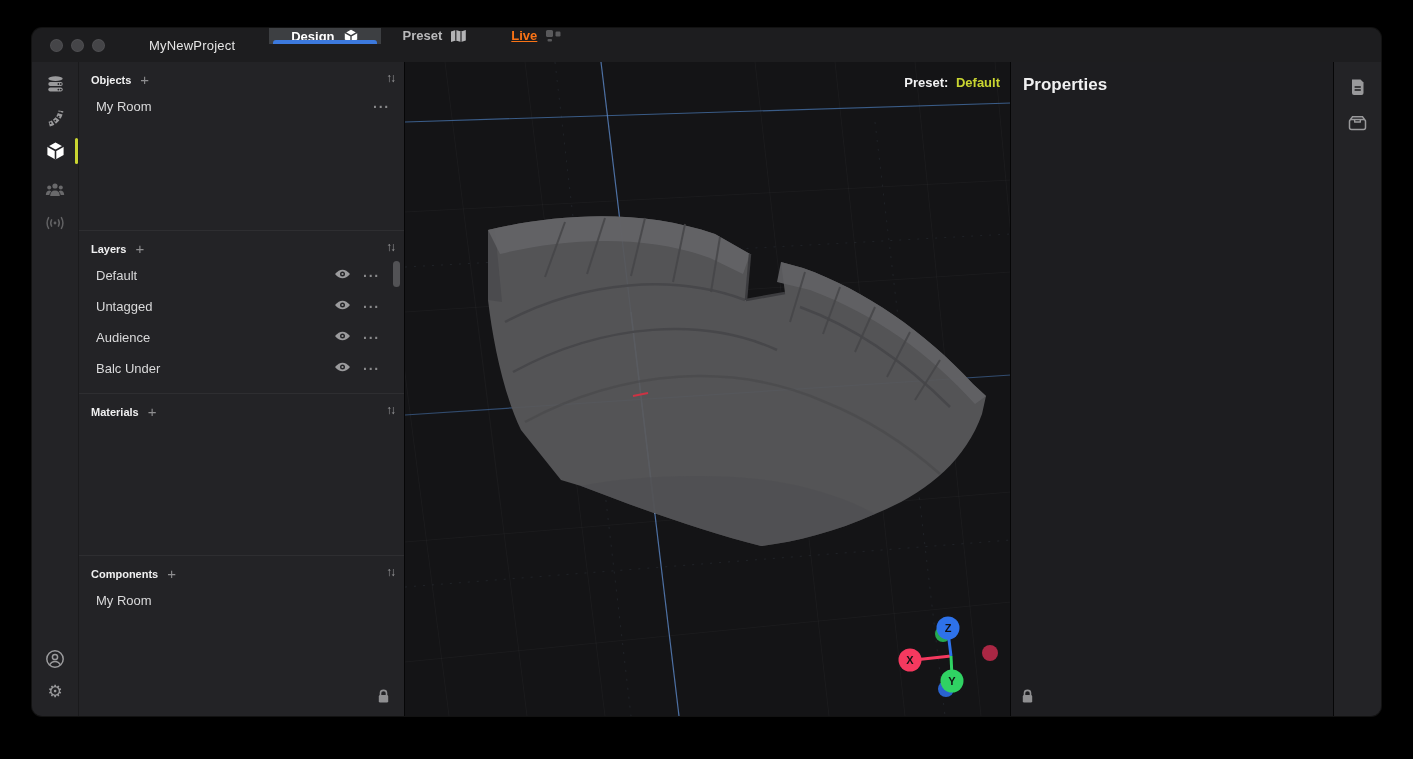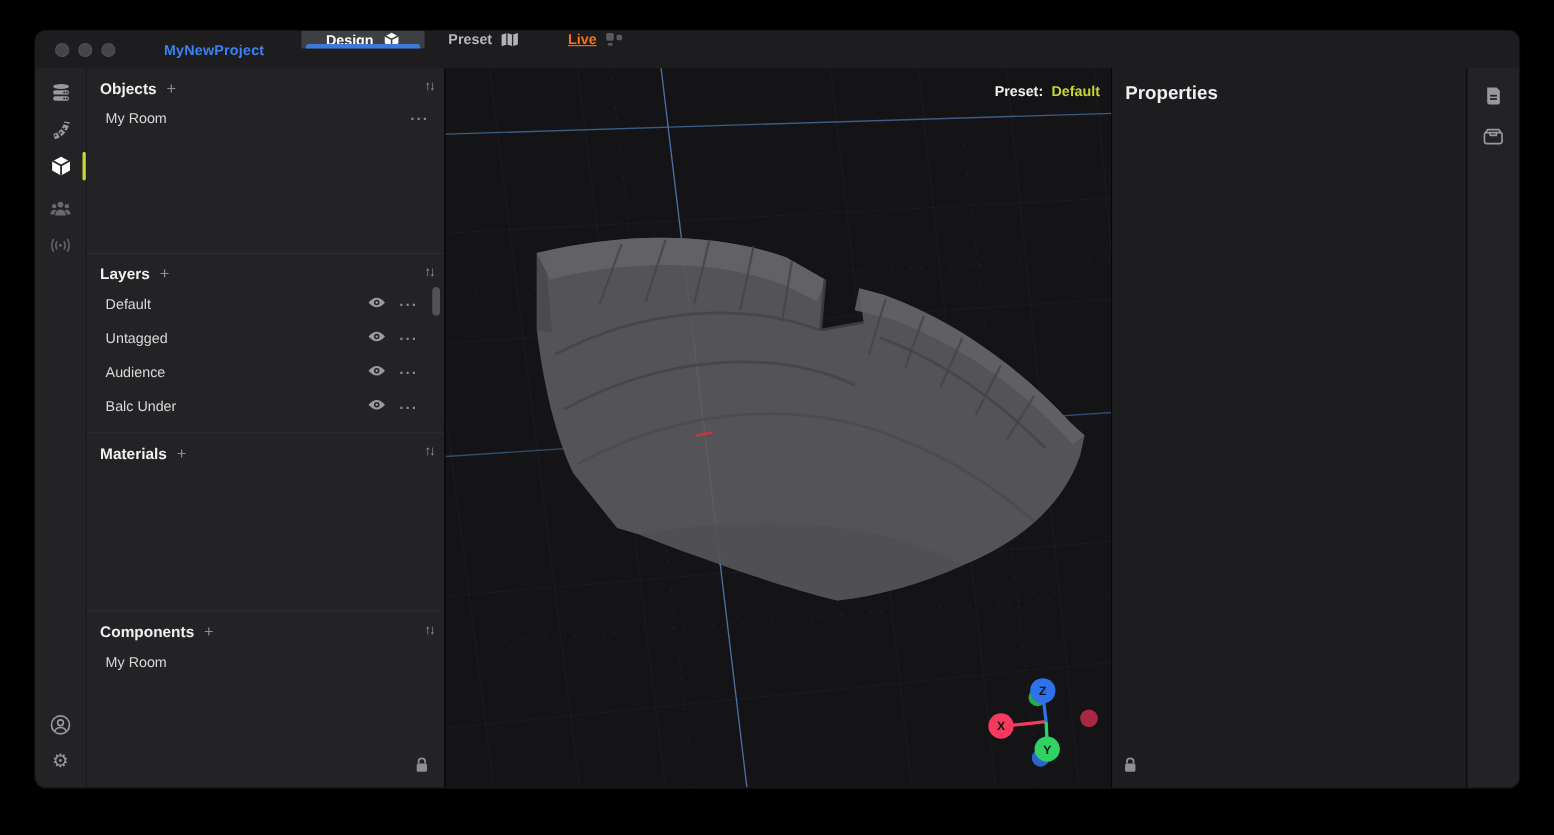--- a/index.html
+++ b/index.html
@@ -9,22 +9,22 @@
 
   .window { position:absolute; left:32px; top:28px; width:1349px; height:688px;
             background:#1d1d1f; border-radius:10px; overflow:hidden;
             box-shadow:0 0 0 1px rgba(255,255,255,0.07), 0 24px 60px rgba(0,0,0,0.65); }
 
   
   .titlebar { position:relative; height:34px; background:#1d1d1f; display:flex; align-items:stretch; }
   .traffic { display:flex; align-items:center; gap:8px; padding-left:18px; }
   .tl-dot { width:13px; height:13px; border-radius:50%; background:#454548;
             border:1px solid rgba(255,255,255,0.06); }
-  .proj-title { display:flex; align-items:center; padding:0 0 0 44px; color:#3b82f6;
-                font-size:13px; font-weight:bold; letter-spacing:.2px; }
+  .proj-title { display:flex; align-items:center; padding:0 0 0 44px; color:#e5e5e5;
+                font-size:13px; font-weight:normal; letter-spacing:.2px; }
   .tabs { display:flex; align-items:flex-start; margin-left:34px; }
   .tab { position:relative; display:flex; align-items:center; gap:8px; padding:0 22px;
          color:#b9b9bb; font-size:13px; font-weight:bold; cursor:default; }
   .tab.active { background:#3d3f42; color:#fff; }
   .tab.active .underline { position:absolute; left:4px; right:4px; bottom:0; height:4px;
          border-radius:3px 3px 0 0; }
   .tab.disabled { color:#f97316;text-decoration:underline; }
   .tab svg { display:block; }
 
   
@@ -39,21 +39,21 @@
   .gear-glyph { font-size:17px; color:#9a9a9c; line-height:1; }
 
   .left-panel { width:326px; background:#232326; display:flex; flex-direction:column;
                 border-left:1px solid #1a1a1c; }
   .section { position:relative; border-bottom:1px solid #2e2e31; }
   .sec-objects { height:169px; }
   .sec-layers { height:163px; }
   .sec-materials { height:162px; }
   .sec-components { flex:1; border-bottom:none; }
   .sec-header { display:flex; align-items:center; padding:10px 12px 2px 12px; }
-  .sec-title { color:#f0f0f1; font-size:14px; font-weight:bold; }
+  .sec-title { color:#f0f0f1; font-size:11px; font-weight:bold; }
   .plus { color:#8e8e90; font-size:15px; margin-left:9px; line-height:1; }
   .sort { position:absolute; right:10px; top:9px; color:#9b9b9d; font-size:12px; letter-spacing:-2px; }
   .rowlist { padding-top:2px; }
   .prow { position:relative; height:31px; display:flex; align-items:center; padding-left:17px;
           color:#d9d9da; font-size:13px; }
   .row-tools { position:absolute; right:24px; top:0; height:31px; display:flex; align-items:center; gap:12px; }
   .row-tools-obj { position:absolute; right:14px; top:0; height:31px; display:flex; align-items:center; }
   .dots { color:#8a8a8c; font-size:14px; font-weight:bold; letter-spacing:1px; line-height:1; }
   .scroll-thumb { position:absolute; right:4px; top:30px; width:7px; height:26px;
                   background:#525255; border-radius:3.5px; }

